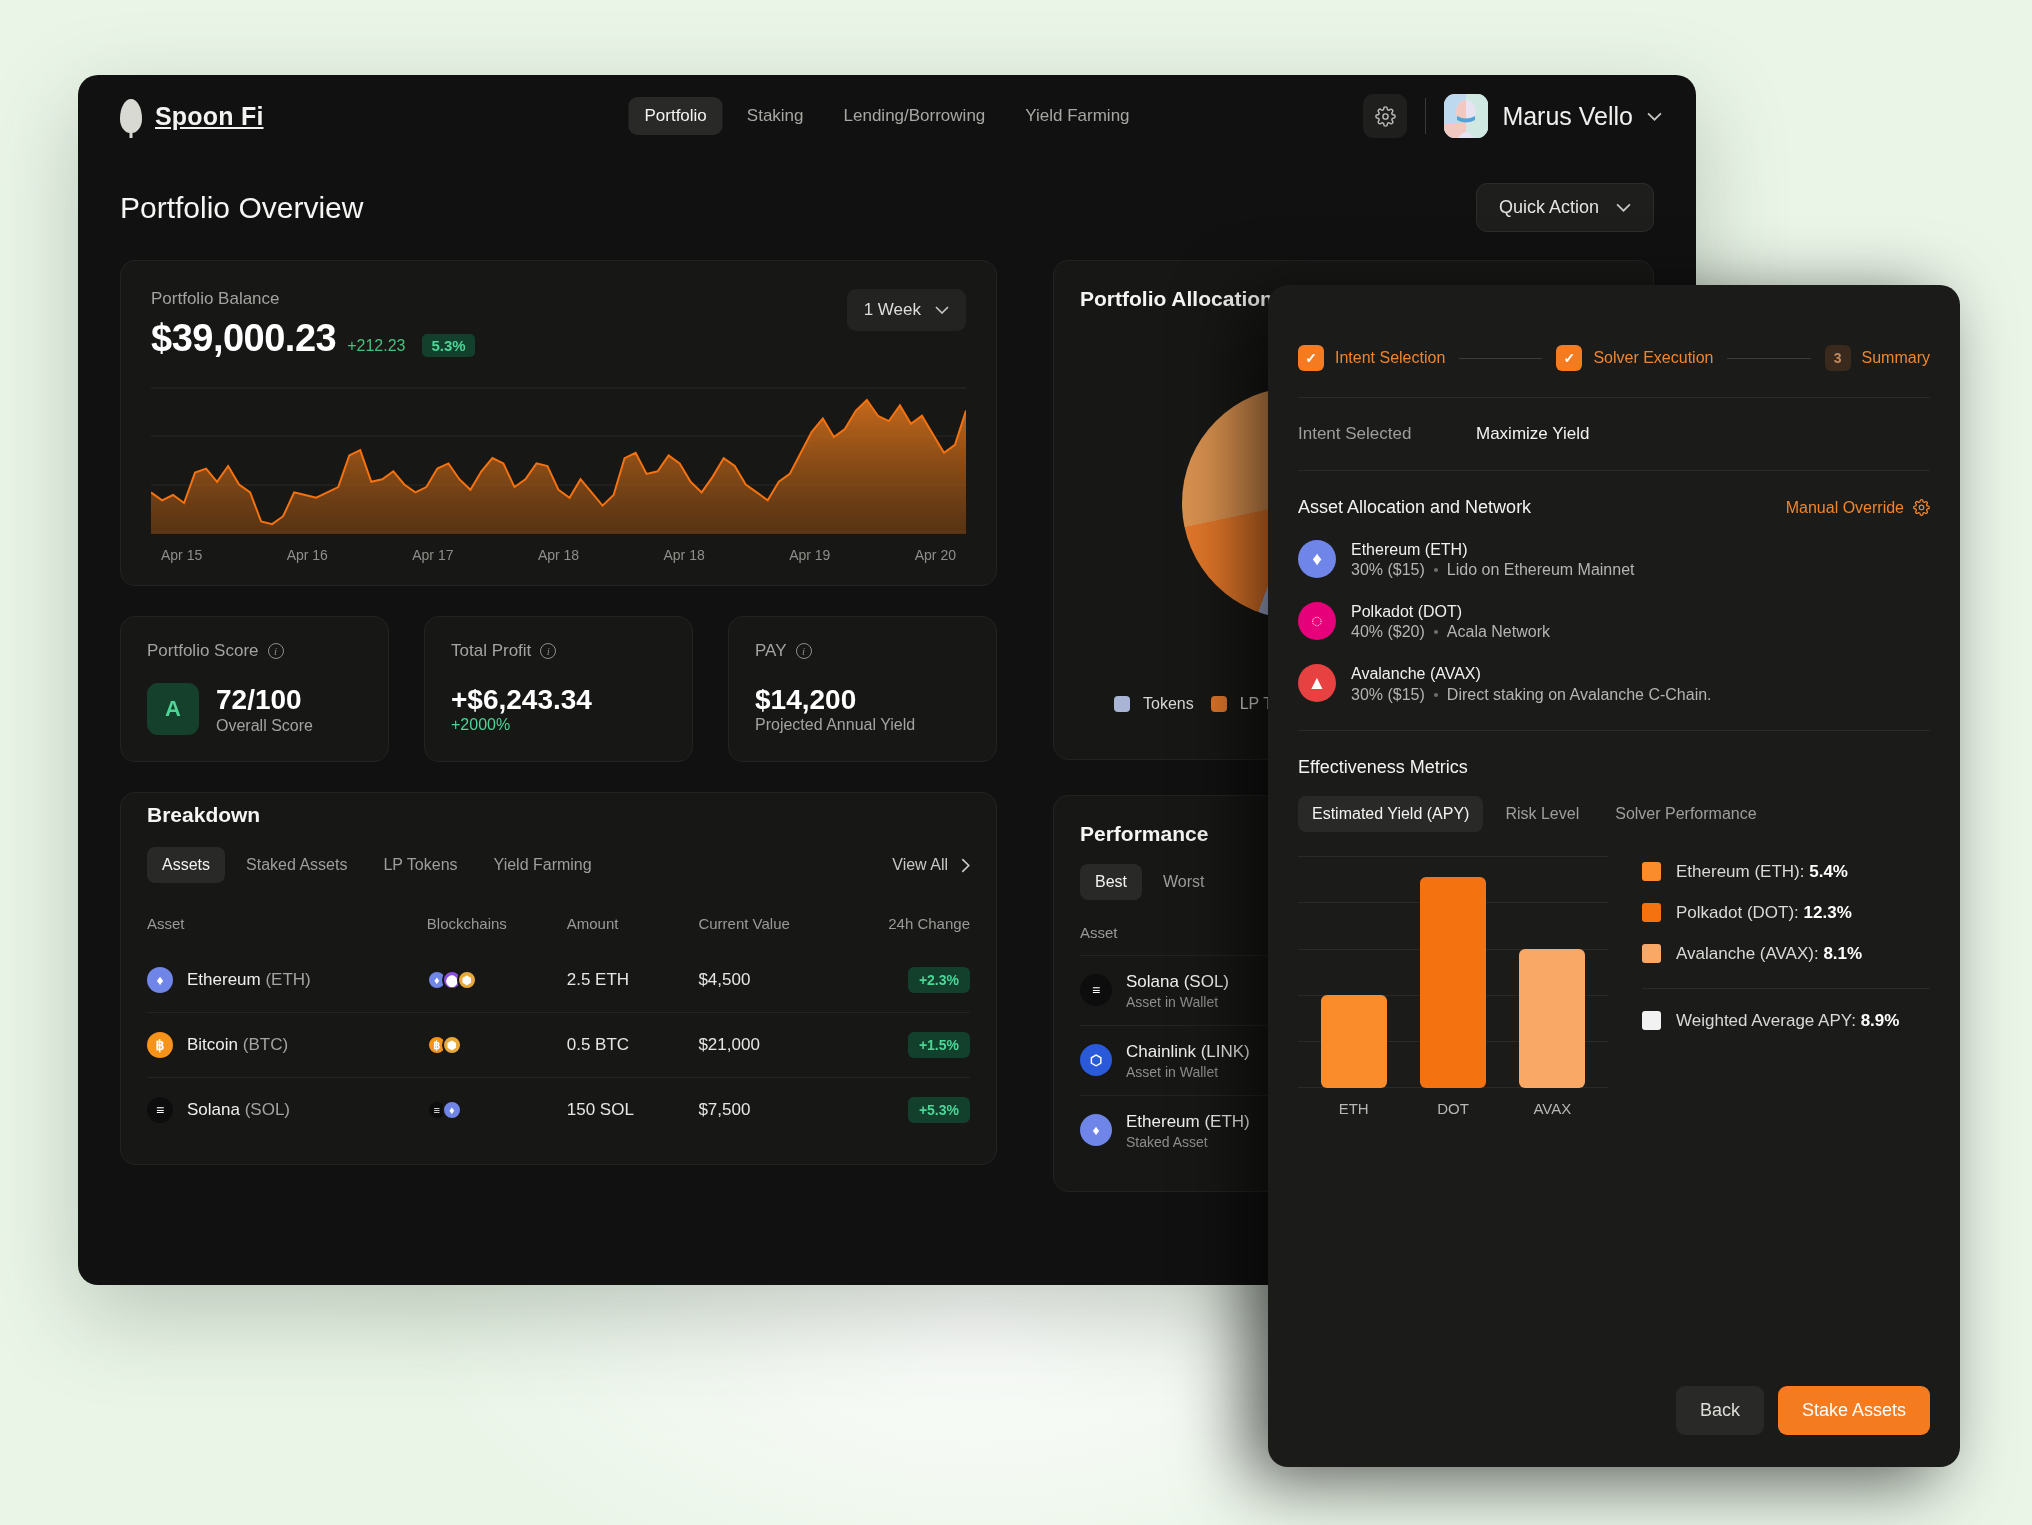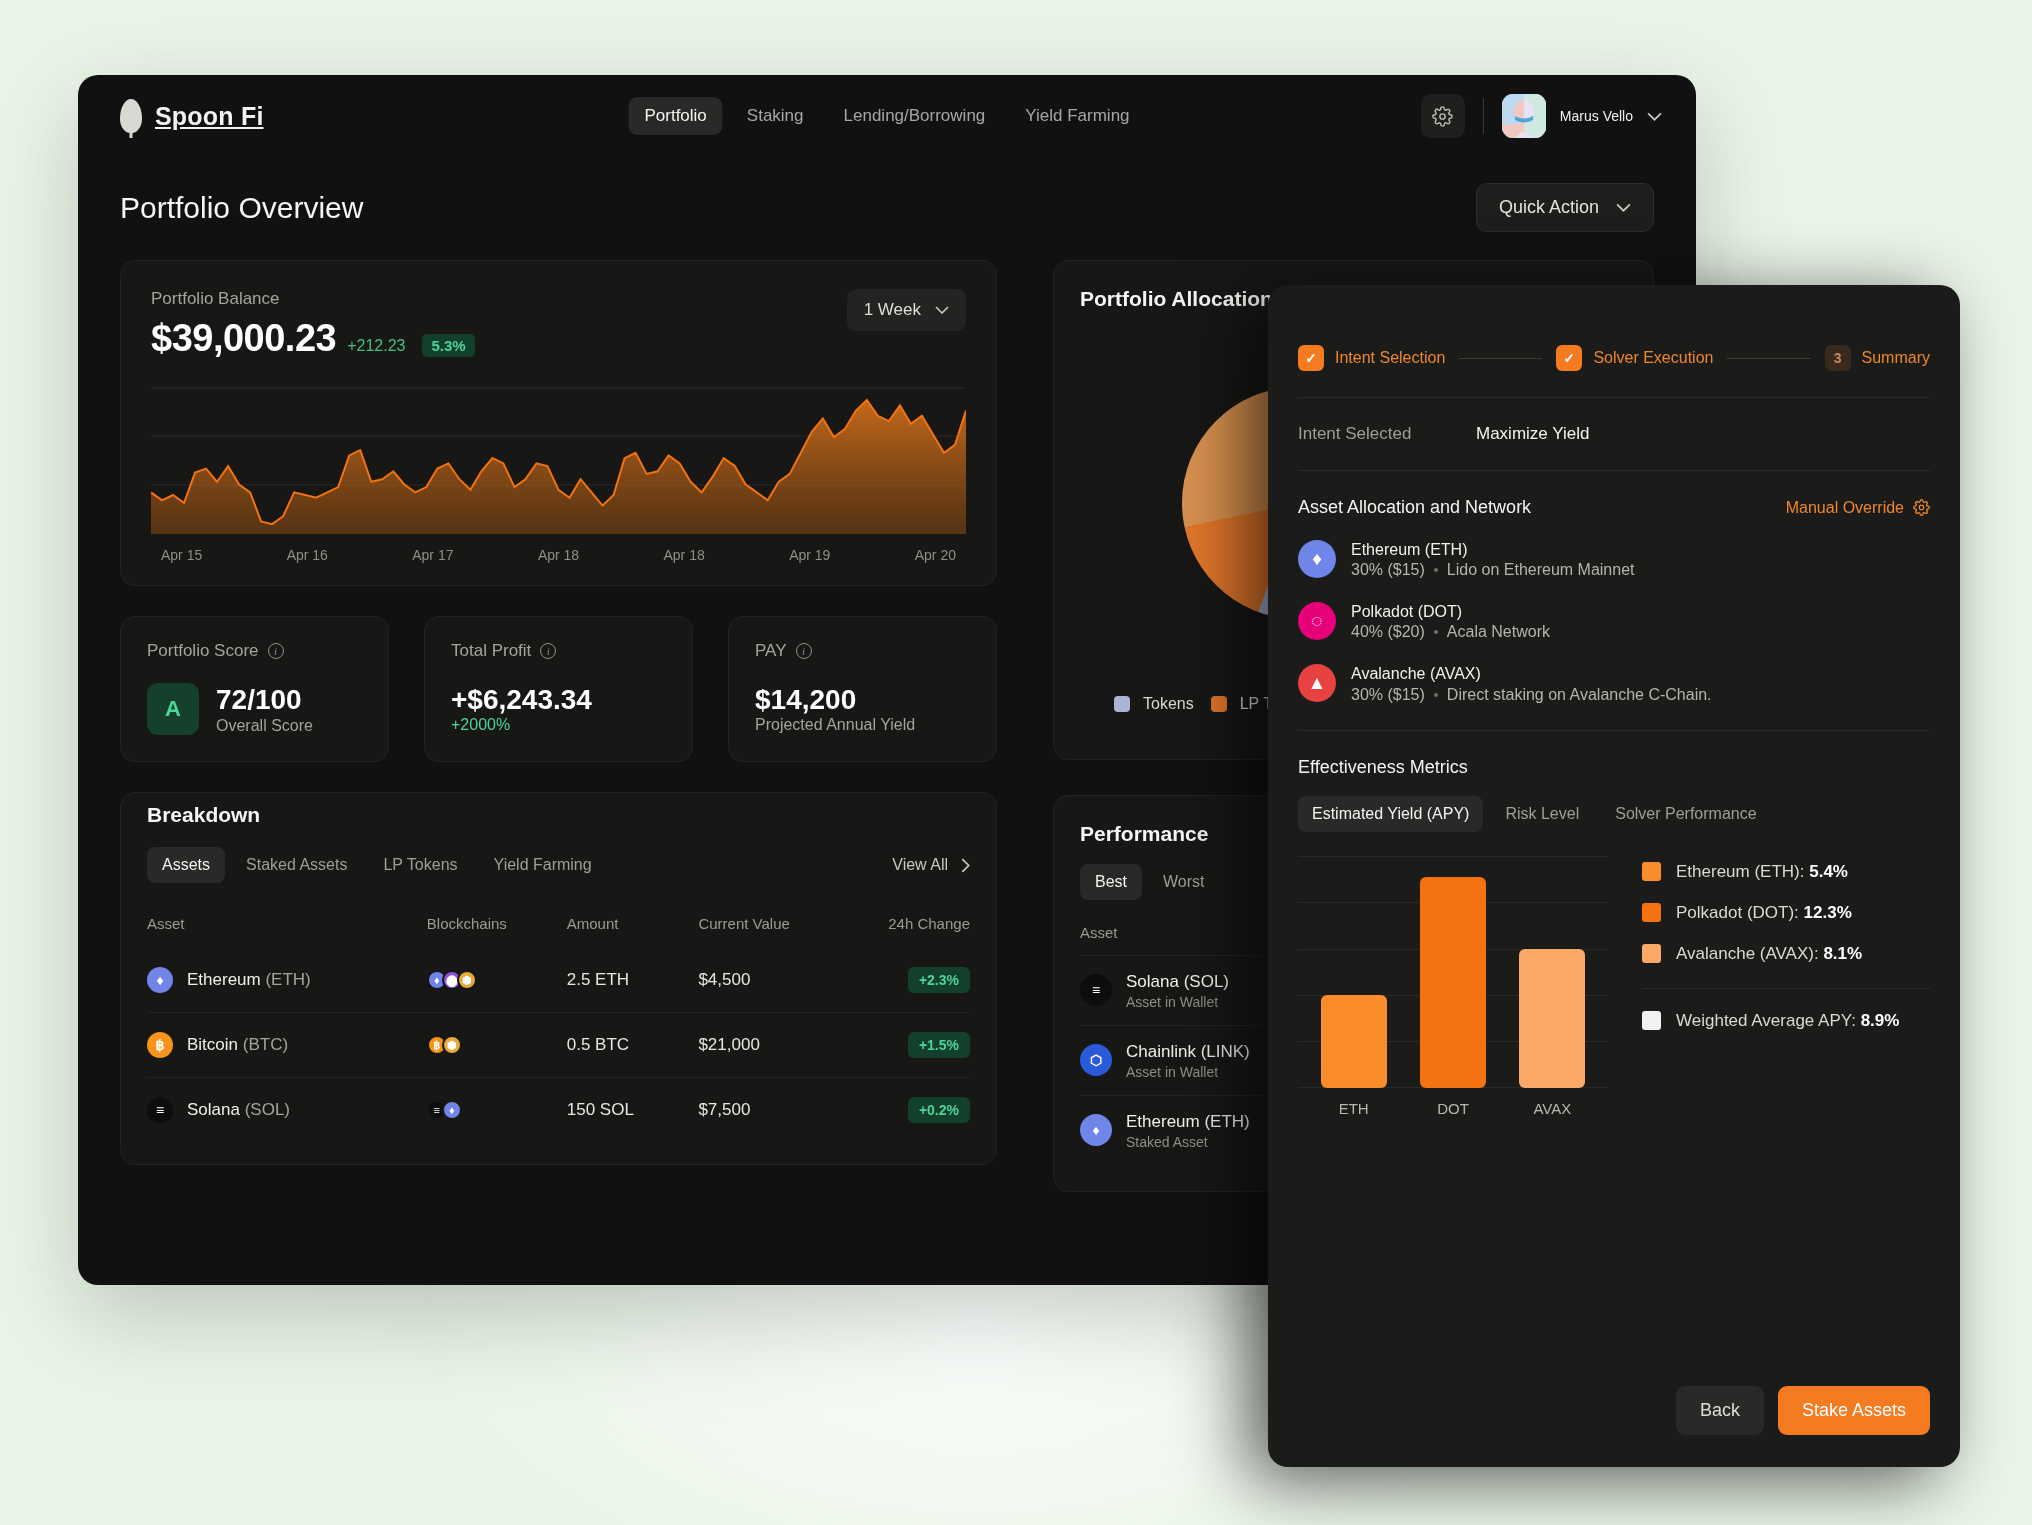--- a/index.html
+++ b/index.html
@@ -82,21 +82,21 @@
     background: #1f1f1e; border-radius: 10px;
     display: flex; align-items: center; justify-content: center;
     cursor: pointer;
   }
   .divider-v { width: 1px; height: 36px; background: #3a3a38; }
   .user-chip { display: flex; align-items: center; gap: 14px; cursor: pointer; }
   .avatar {
     width: 44px; height: 44px; border-radius: 11px;
     overflow: hidden; background: #bcd9f0;
   }
-  .user-name { color: #f0f0ee; font-size: 14px; }
+  .user-name { color: #f0f0ee; font-size: 25px; }
 
   
   .page {
     padding: 26px 42px 0 42px;
     position: relative;
   }
   .page-head {
     display: flex; align-items: center; justify-content: space-between;
     margin-bottom: 28px;
   }
@@ -515,21 +515,21 @@
                     </div>
                   </td>
        <td>
                     <div class="chain-stack">
                       <span class="coin" style="background:#0d0d0d">≡</span>
                       <span class="coin" style="background:#6f85e8">♦</span>
                     </div>
                   </td>
        <td>150 SOL</td>
        <td>$7,500</td>
-       <td style="text-align:right"><span class="badge-pos">+0.2%</span></td>
+       <td style="text-align:right"><span class="badge-pos">+5.3%</span></td>
                 </tr>
               </tbody>
           </table>
         </div>
       </div>
 
       <div class="right-col">
         <div class="card alloc-card">
           <div class="section-title">Portfolio Allocation</div>
           <div class="pie"></div>

